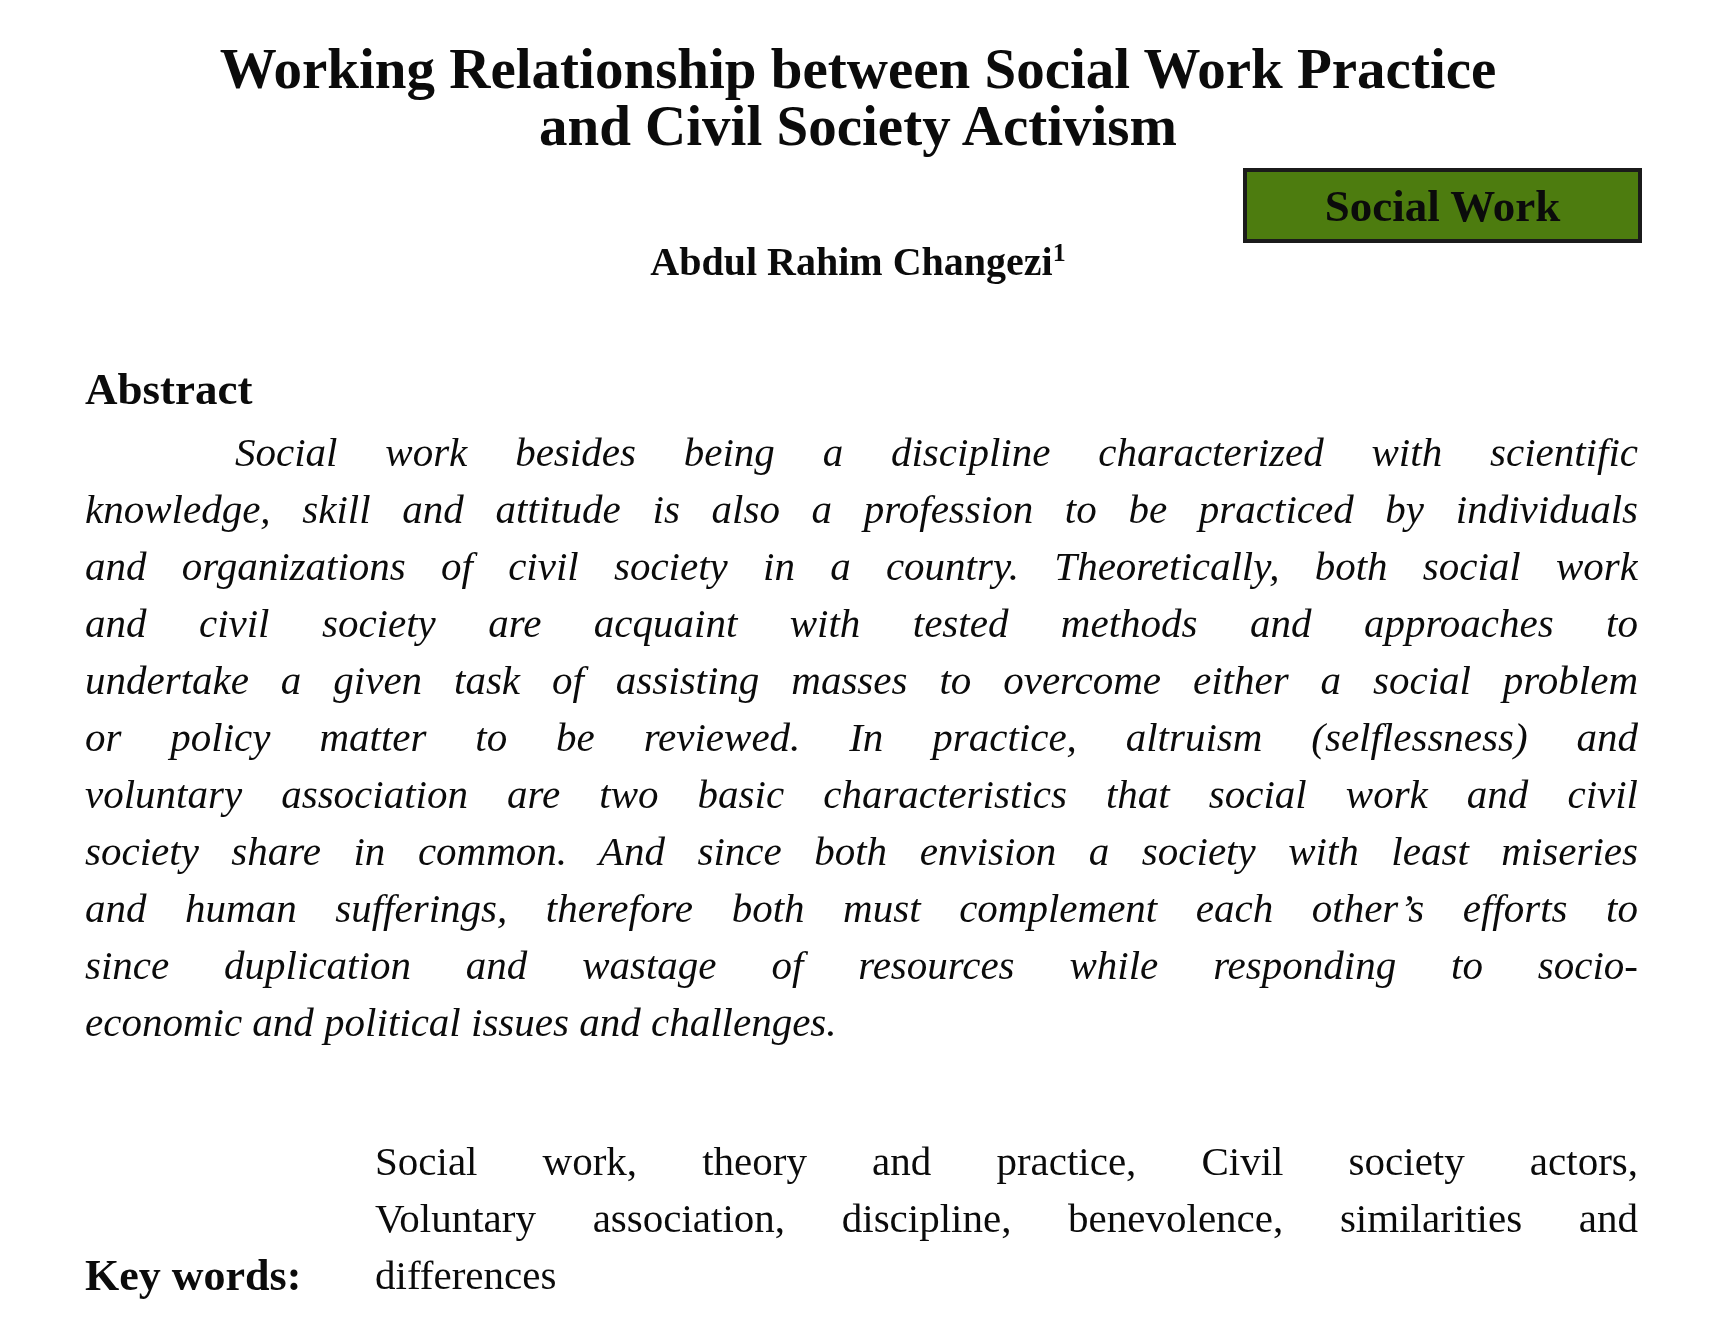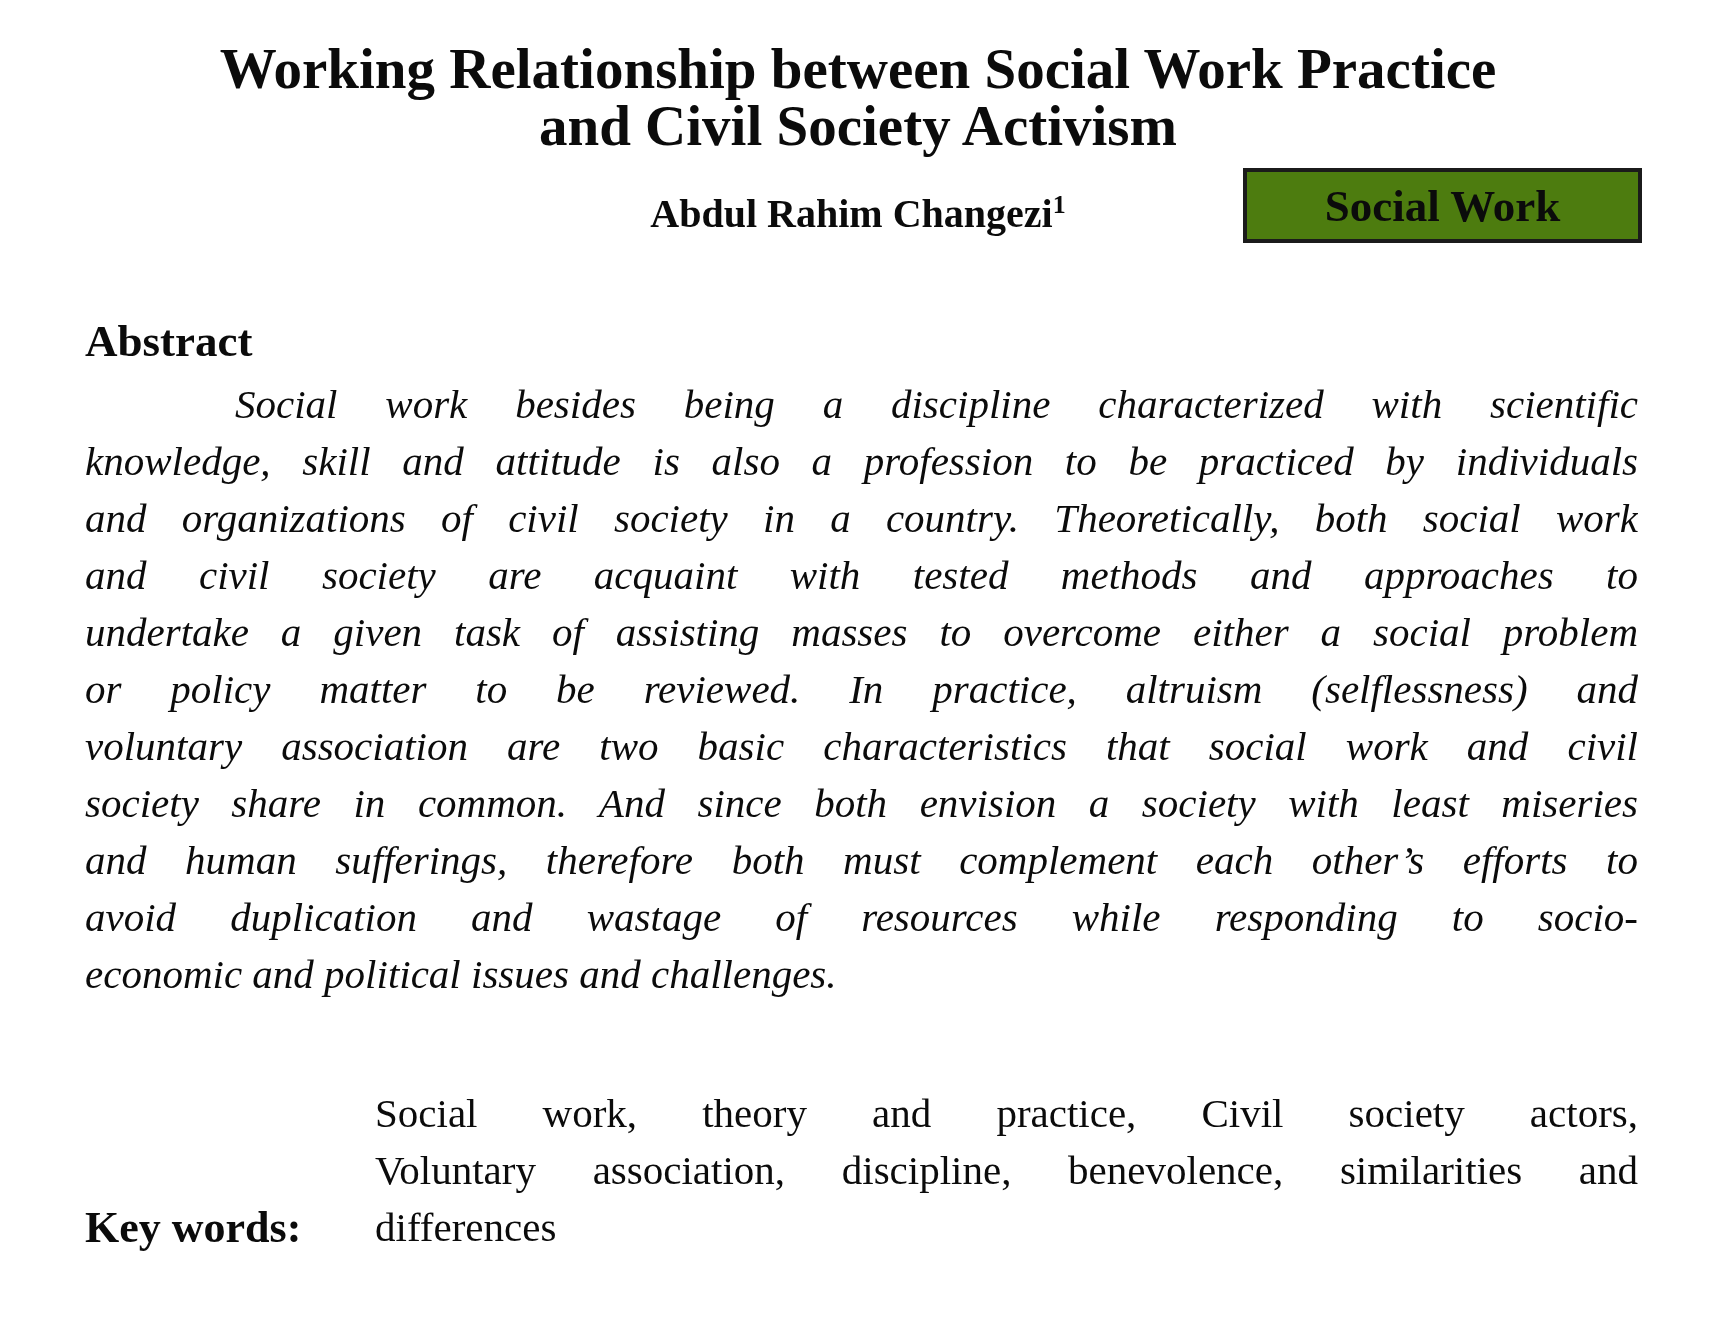--- a/index.html
+++ b/index.html
@@ -33,21 +33,21 @@
     box-sizing: border-box;
     border: 4px solid #1b1b1b;
     background: #4d7c0f;
     display: flex;
     align-items: center;
     justify-content: center;
     font-weight: bold;
     font-size: 45px;
   }
   .author {
-    margin-top: 36px;
+    margin-top: 84px;
     text-align: center;
     font-weight: bold;
     font-size: 40px;
     line-height: 48px;
   }
   .author sup {
     font-size: 26px;
     vertical-align: super;
     line-height: 0;
   }
@@ -128,21 +128,21 @@
   <div class="abstract-body">
     <div class="line first">Social work besides being a discipline characterized with scientific</div>
     <div class="line">knowledge, skill and attitude is also a profession to be practiced by individuals</div>
     <div class="line">and organizations of civil society in a country. Theoretically, both social work</div>
     <div class="line">and civil society are acquaint with tested methods and approaches to</div>
     <div class="line">undertake a given task of assisting masses to overcome either a social problem</div>
     <div class="line">or policy matter to be reviewed. In practice, altruism (selflessness) and</div>
     <div class="line">voluntary association are two basic characteristics that social work and civil</div>
     <div class="line">society share in common. And since both envision a society with least miseries</div>
     <div class="line">and human sufferings, therefore both must complement each other’s efforts to</div>
-    <div class="line">avoid duplication and wastage of resources while responding to socio-</div>
+    <div class="line">since duplication and wastage of resources while responding to socio-</div>
     <div class="line last">economic and political issues and challenges.</div>
   </div>
 
   <div class="keywords">
     <div class="label">Key words:</div>
     <div class="kw-lines">
       <div class="line">Social work, theory and practice, Civil society actors,</div>
       <div class="line">Voluntary association, discipline, benevolence, similarities and</div>
       <div class="line last">differences</div>
     </div>

